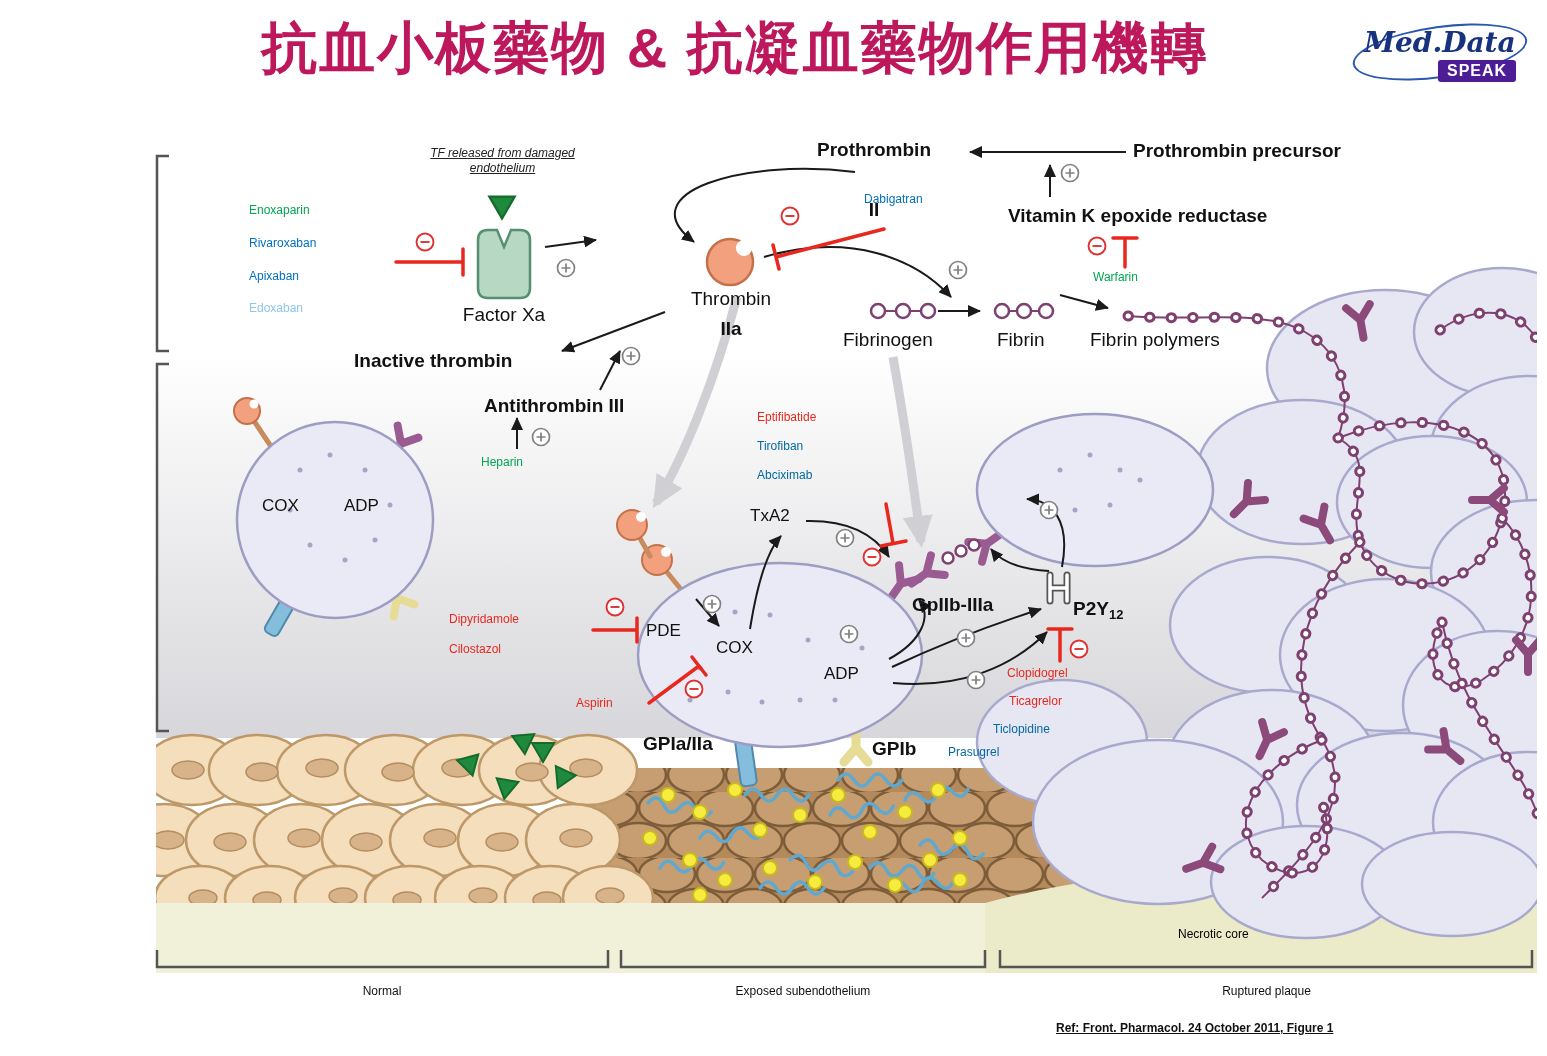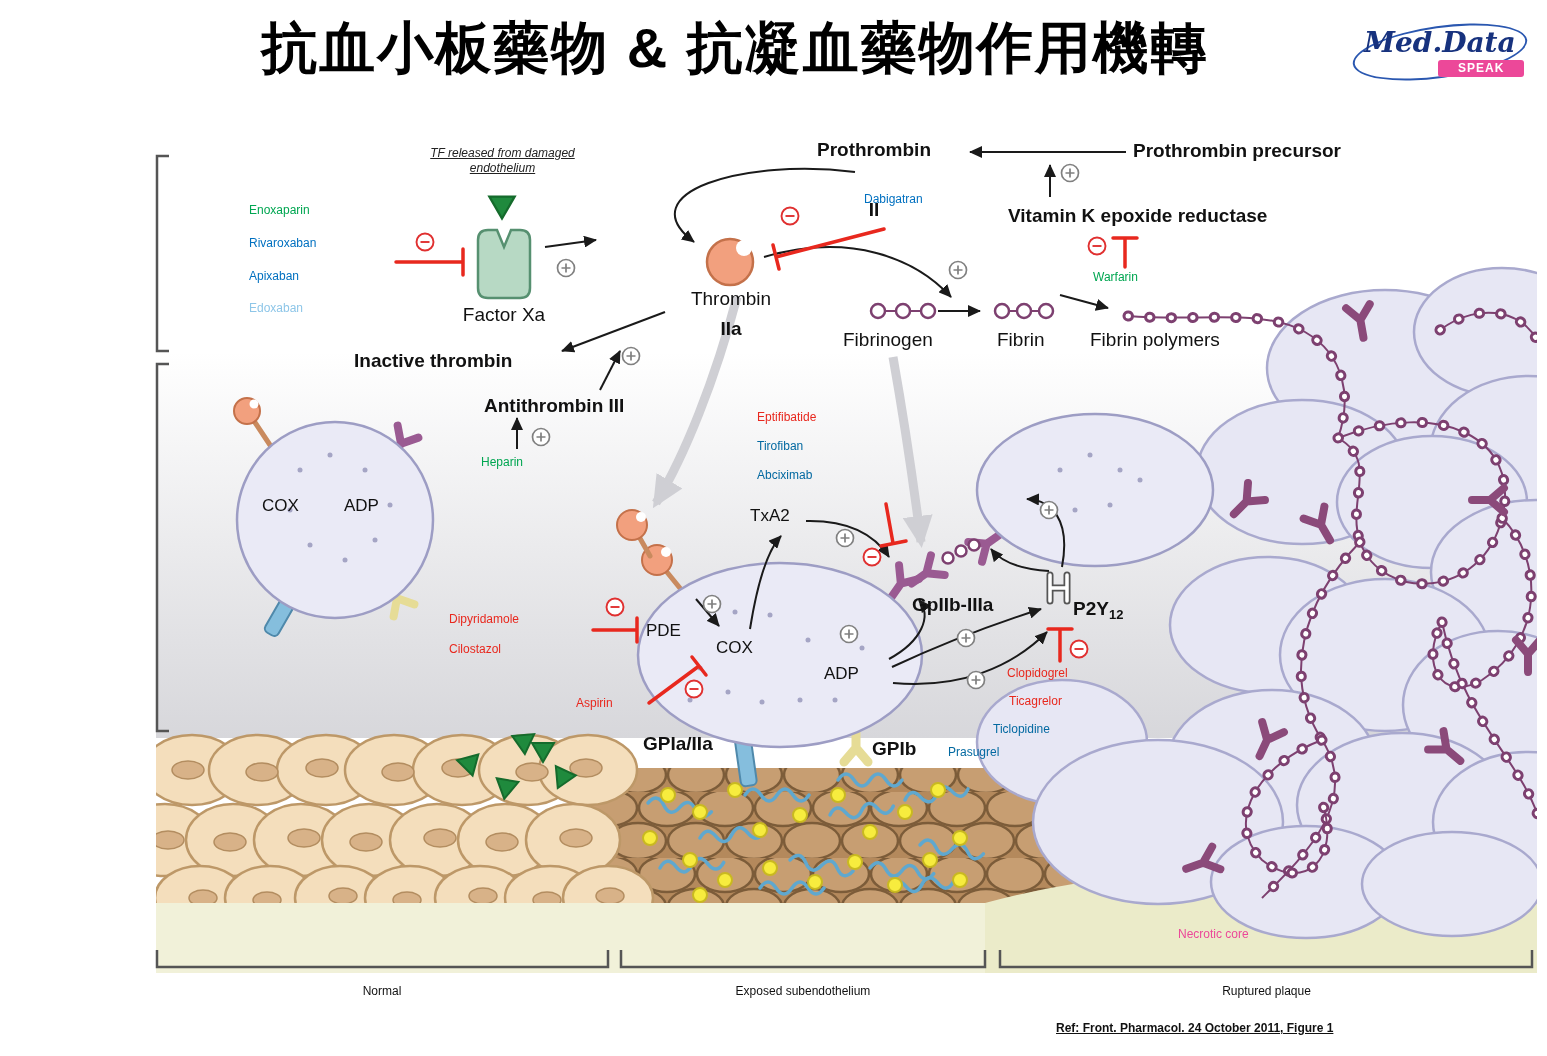--- a/index.html
+++ b/index.html
@@ -6,22 +6,22 @@
   .stage{position:relative;width:1547px;height:1056px;background:#fff;overflow:hidden;
          font-family:"Liberation Sans",sans-serif;}
   .stage svg{position:absolute;left:0;top:0;}
   .lbl{position:absolute;line-height:1.22;white-space:nowrap;color:#111;}
   .ctr{text-align:center;}
   .wrap{white-space:normal;}
   .b{font-weight:bold;}
   .it{font-style:italic;}
   .s17{font-size:17px;}.s18{font-size:12px;text-decoration:underline;}.s19{font-size:19px;}.s20{font-size:12px;}.s21{font-size:21px;}
   .c-green{color:#00a651;}.c-blue{color:#0070c0;}.c-lblue{color:#8ec6e8;}
-  .c-red{color:#e8281e;}.c-pink{color:#0369a1;}.c-gray{color:#ec4899;}
-  .title{font-size:56px;font-weight:bold;letter-spacing:2px;color:#000000;}
+  .c-red{color:#e8281e;}.c-pink{color:#0369a1;}.c-gray{color:#000000;}
+  .title{font-size:56px;font-weight:bold;letter-spacing:2px;color:#be185d;}
 </style>
 </head>
 <body>
 
 <div class="stage">
 
 <svg width="1547" height="1056" viewBox="0 0 1547 1056">
 <defs>
   <marker id="mb" markerUnits="userSpaceOnUse" markerWidth="14" markerHeight="12" refX="12" refY="6" orient="auto">
           <path d="M0,0 L13,6 L0,12 Z" fill="#1a1a1a"></path>
@@ -374,21 +374,21 @@
   <path d="M621,950 L621,967 L985,967 L985,950"></path>
   <path d="M1000,950 L1000,967 L1532,967 L1532,950"></path>
 </g>
 </svg>
 
 <div class="lbl title ctr" style="left:120px;top:14px;width:1230px;">抗血小板藥物 &amp; 抗凝血藥物作用機轉</div>
 
 <div style="position:absolute;left:1352px;top:16px;width:178px;height:84px;">
   <div style="position:absolute;left:0px;top:10px;width:172px;height:48px;border:2.5px solid #2a57b0;border-radius:50%;transform:rotate(-8deg);"></div>
   <div class="lbl" style="left:12px;top:10px;font-family:'DejaVu Serif',serif;font-style:italic;font-weight:bold;font-size:28px;color:#17327e;">Med.Data</div>
-  <div class="lbl" style="left:86px;top:44px;background:#ec4899;color:#fff;font-size:12px;font-weight:bold;padding:1px 20px;border-radius:3px;letter-spacing:1px;">SPEAK</div>
+  <div class="lbl" style="left:86px;top:44px;background:#4c1d95;color:#fff;font-size:16px;font-weight:bold;padding:1px 9px;border-radius:3px;letter-spacing:1px;">SPEAK</div>
 </div>
 
 
 <div class="lbl ctr wrap it s18" style="left:400px;top:146px;width:205px;color:#222;">TF released from damaged endothelium</div>
 
 <div class="lbl s20 c-green" style="left:249px;top:203px;">Enoxaparin</div>
 <div class="lbl s20 c-blue" style="left:249px;top:236px;">Rivaroxaban</div>
 <div class="lbl s20 c-blue" style="left:249px;top:269px;">Apixaban</div>
 <div class="lbl s20 c-lblue" style="left:249px;top:301px;">Edoxaban</div>
 

